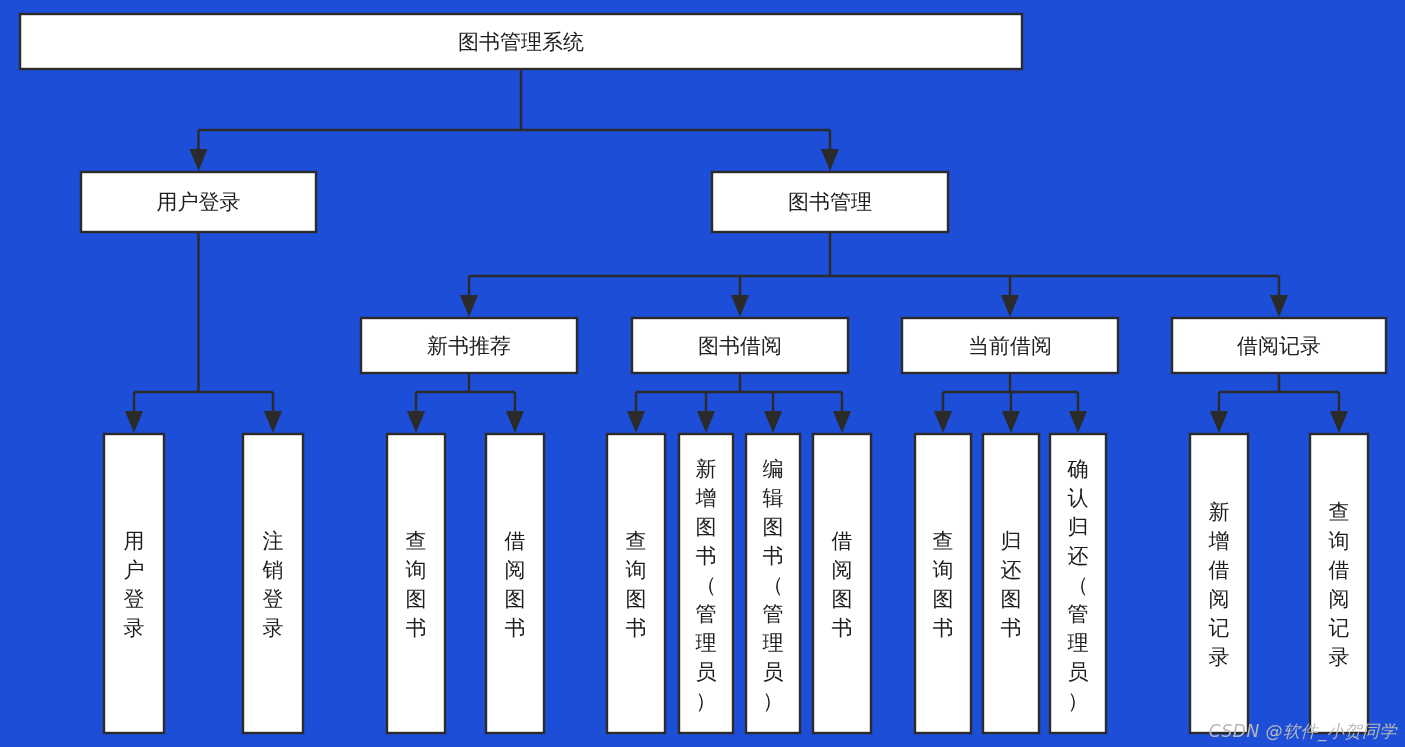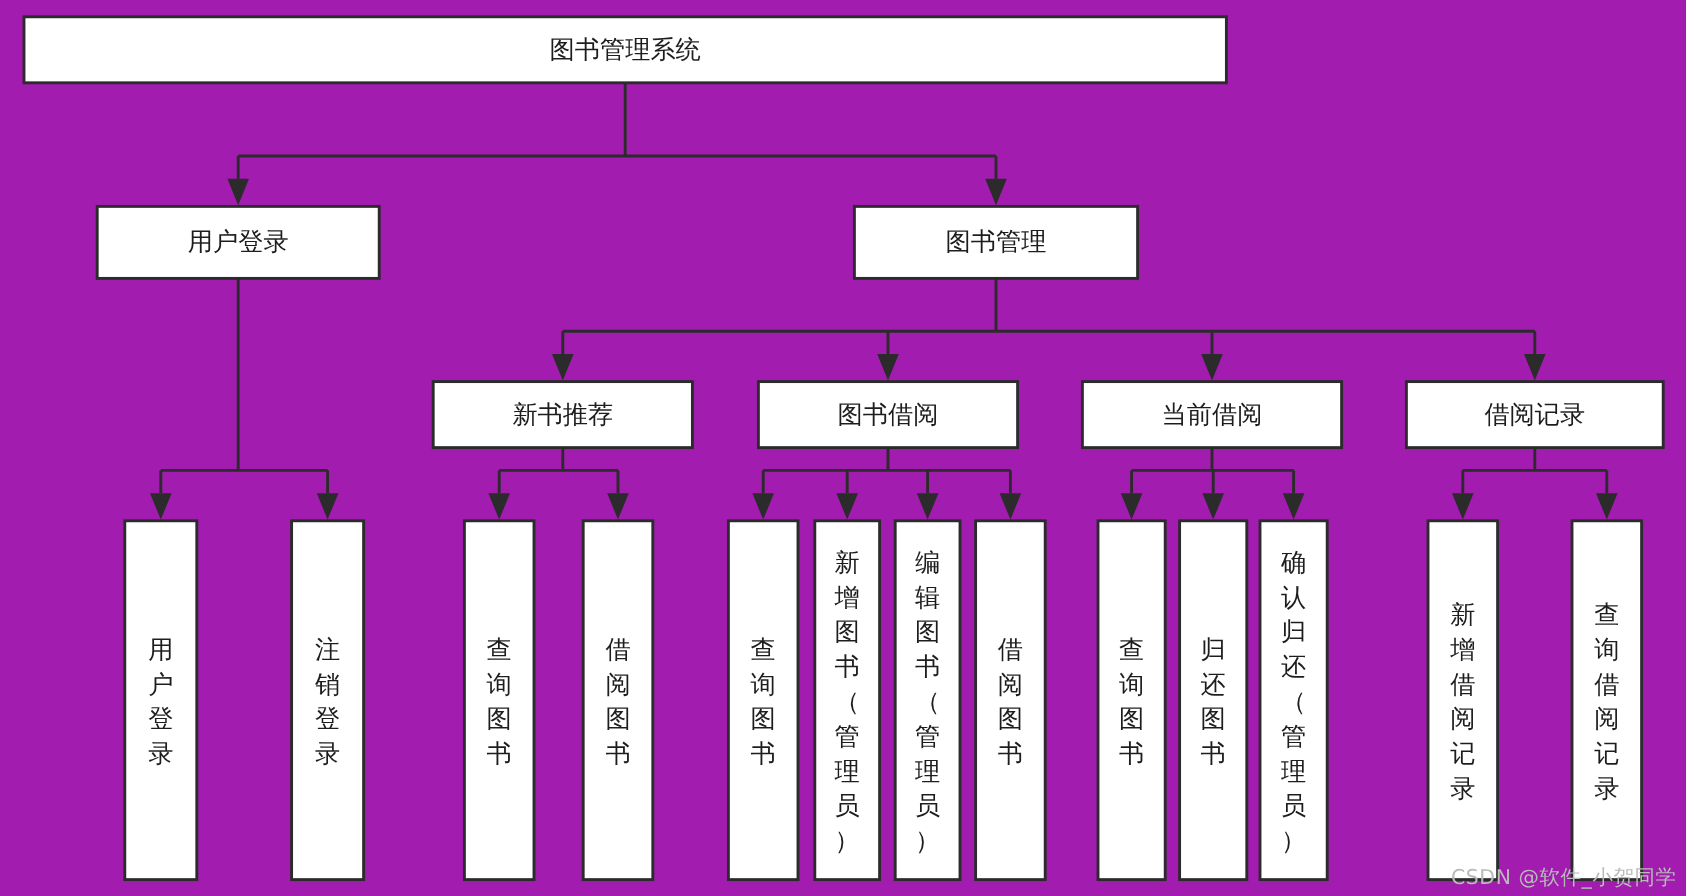--- a/index.html
+++ b/index.html
@@ -10,21 +10,21 @@
   body {
     width: 1405px;
     height: 747px;
     font-family: "DejaVu Sans", "Liberation Sans", sans-serif;
     overflow: hidden;
   }
   #diagram-root {
     position: relative;
     width: 1405px;
     height: 747px;
-    background: #a21caf;
+    background: #1d4ed8;
   }
   svg.diagram {
     position: absolute;
     left: 0;
     top: 0;
     width: 1405px;
     height: 747px;
     display: block;
   }
   .node-rect {
@@ -58,20 +58,21 @@
   .watermark {
     position: absolute;
     right: 8px;
     bottom: 4px;
     font-family: "DejaVu Sans", "Liberation Sans", sans-serif;
     font-size: 17px;
     color: #b9b9b9;
     white-space: nowrap;
     letter-spacing: 0.5px;
     user-select: none;
+    font-style: italic;
   }
 </style>
 </head>
 <body>
 
 <div id="diagram-root">
   <svg class="diagram" viewBox="0 0 1405 747">
     <g id="edges-layer">
         <g>
           <path class="edge-line" d="M 521 69 L 521 130"></path>

